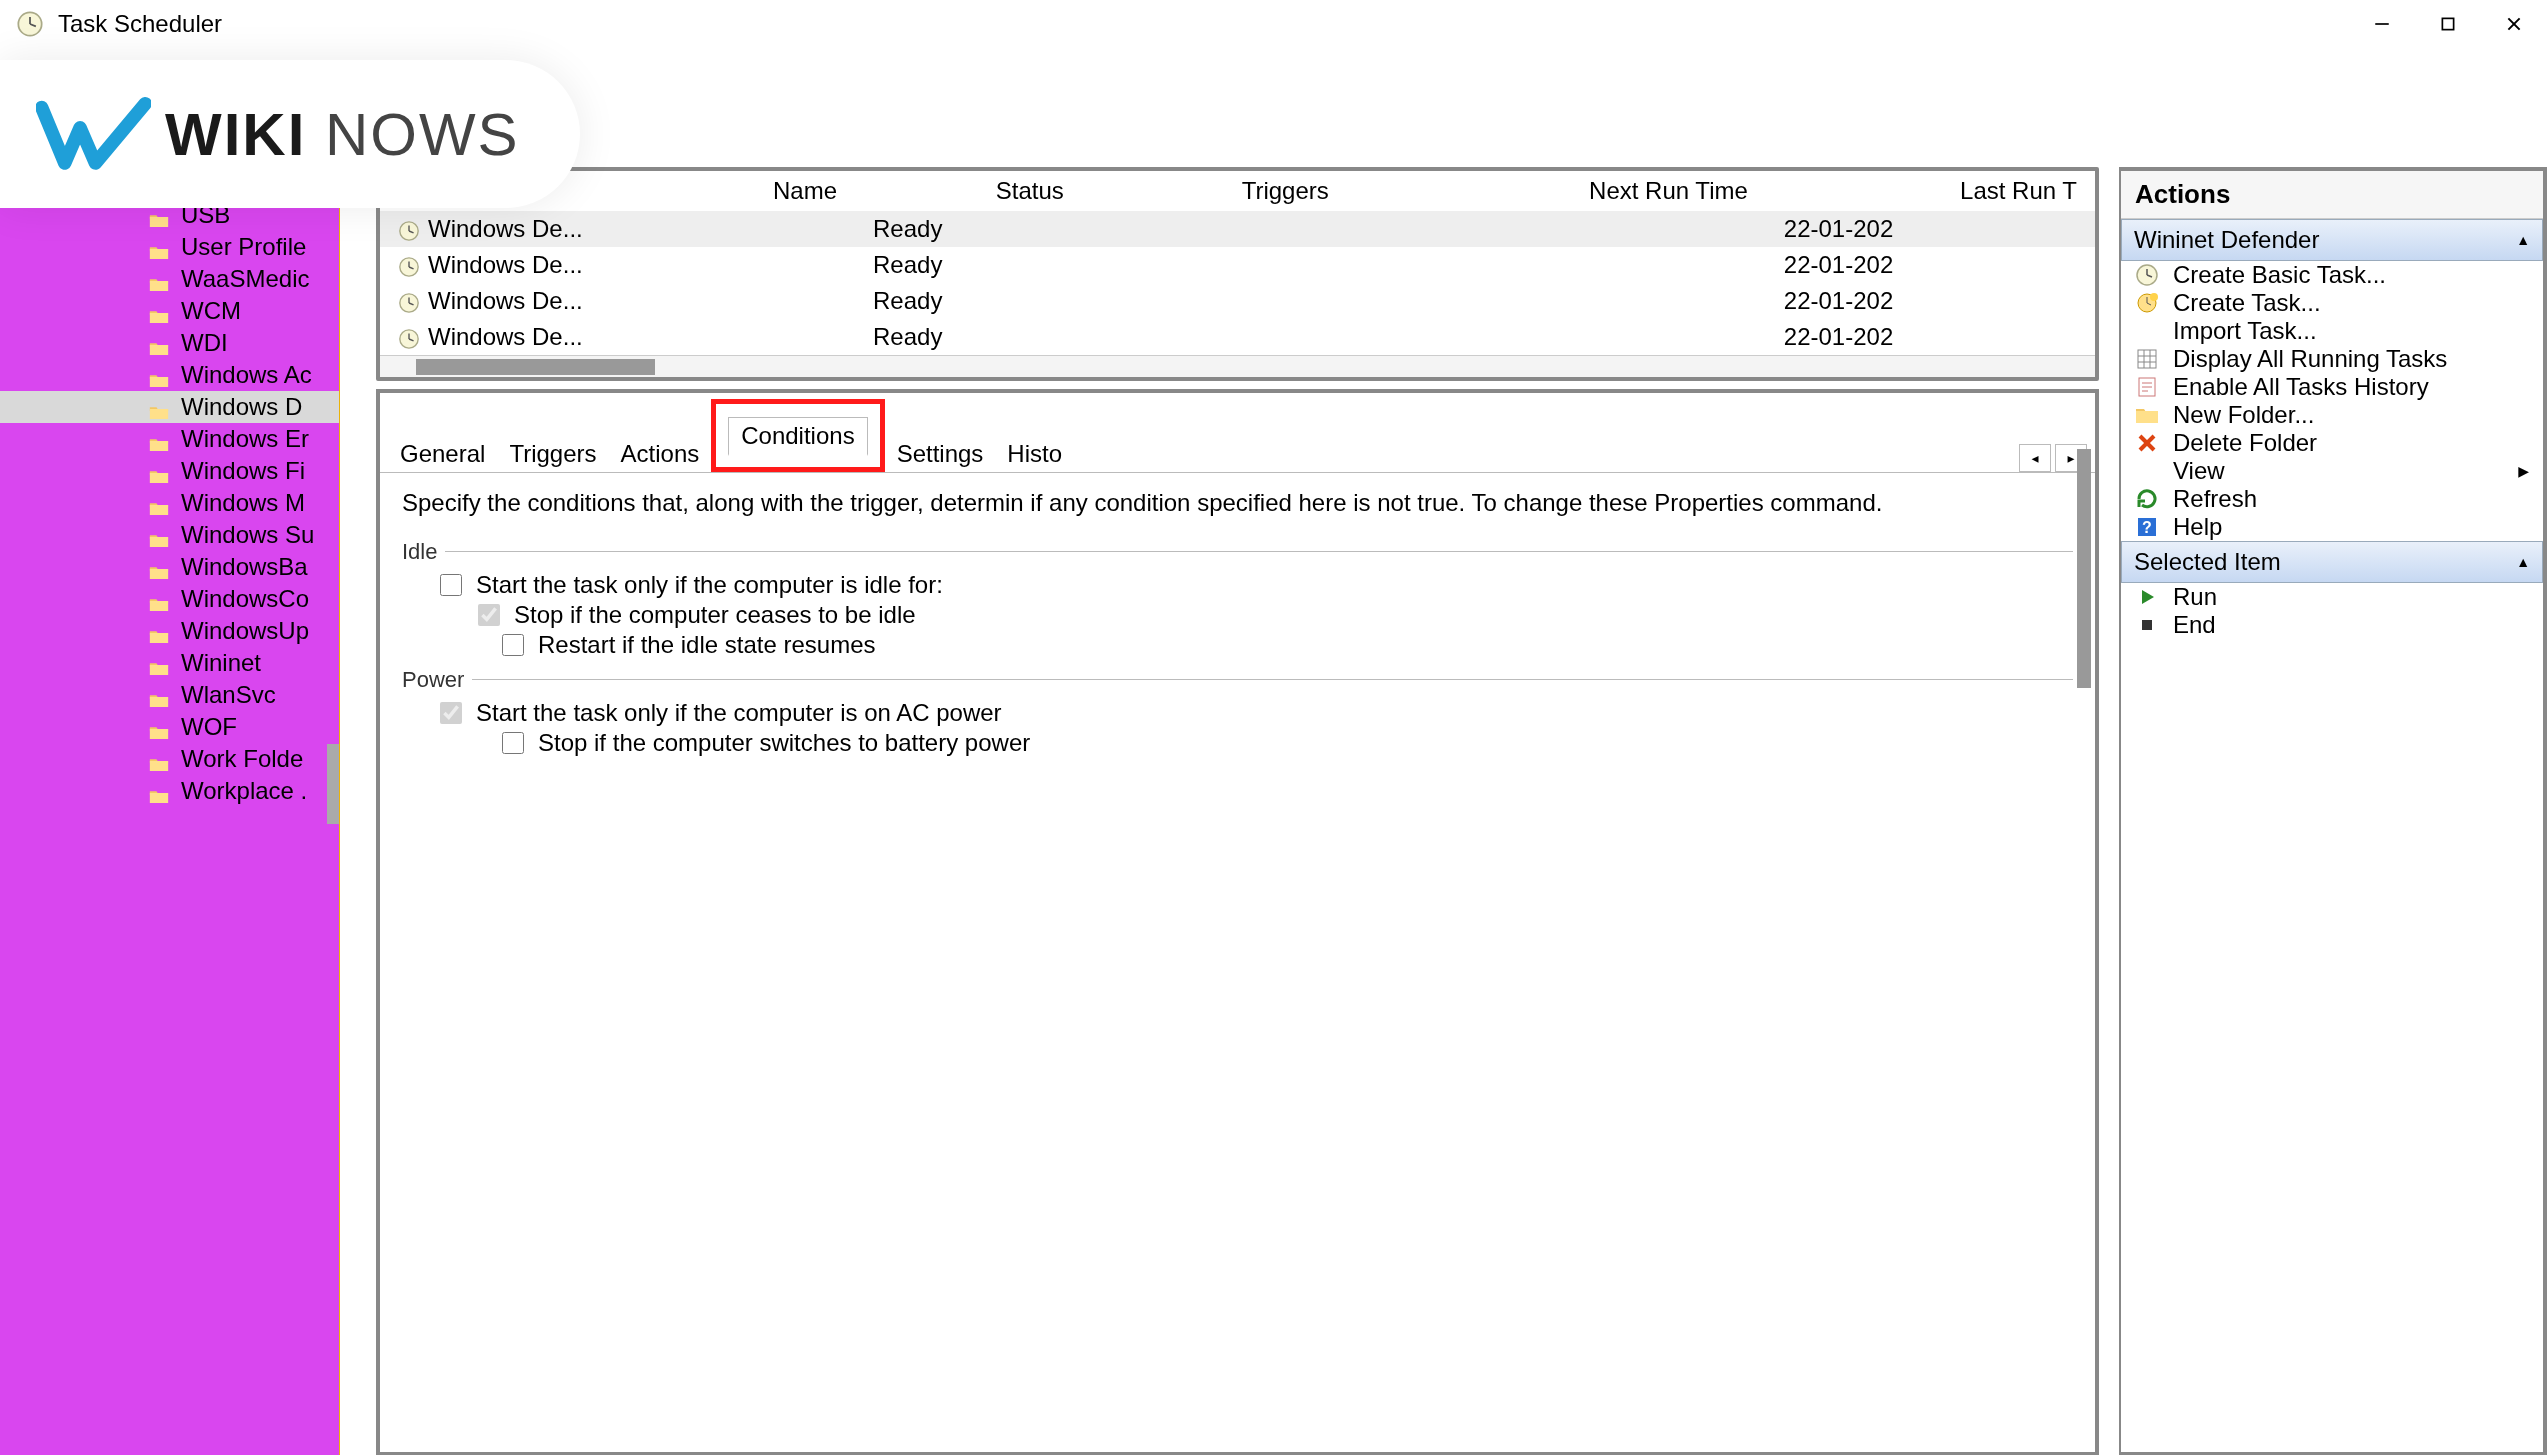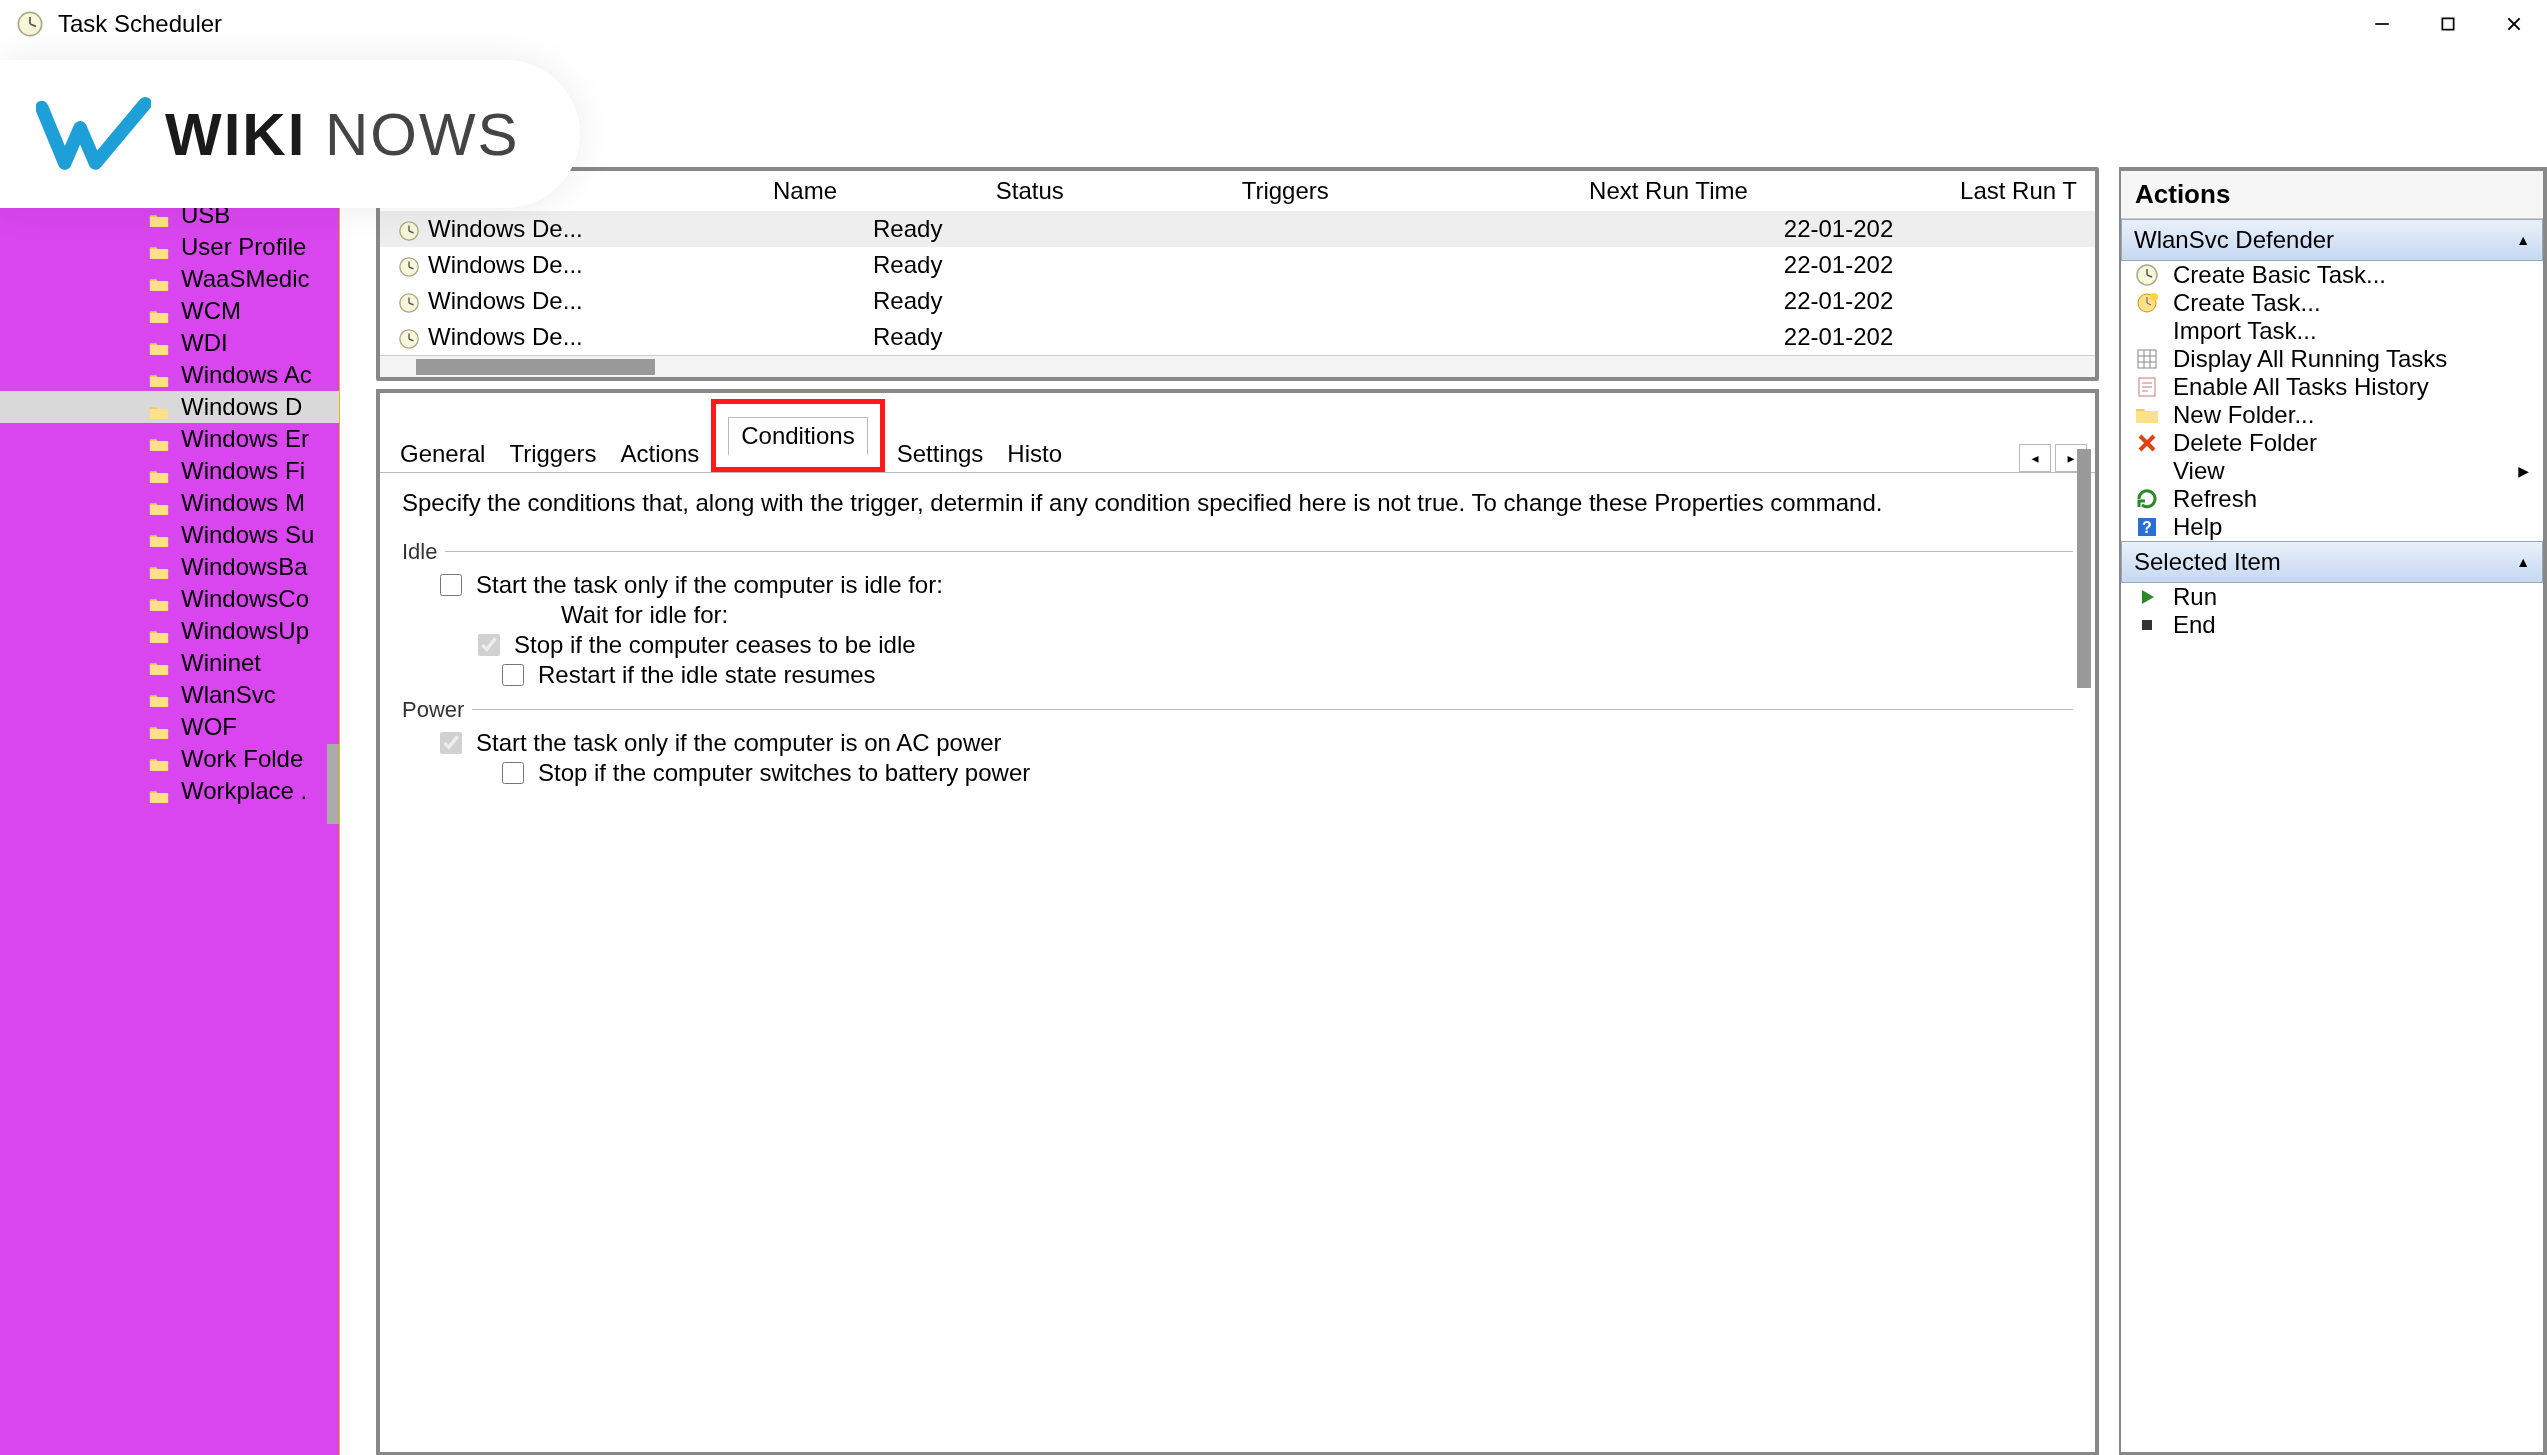--- a/index.html
+++ b/index.html
@@ -340,23 +340,20 @@
           <div class="desc">Specify the conditions that, along with the trigger, determin if any condition specified here is not true.  To change these Properties command.</div>
 
           <div class="section-label-line">
               <span class="section-label">Idle</span>
               <hr>
             </div>
           <div class="cb-row ind1">
               <input type="checkbox" style="">
               <span>Start the task only if the computer is idle for:</span>
             </div>
-          <div class="cb-row" style="padding-left:159px;">
-              <span>Wait for idle for:</span>
-            </div>
           <div class="cb-row ind2">
               <input type="checkbox" checked="" disabled="" style="">
               <span>Stop if the computer ceases to be idle</span>
             </div>
           <div class="cb-row ind3">
               <input type="checkbox" style="">
               <span>Restart if the idle state resumes</span>
             </div>
 
           <div class="section-label-line">
@@ -372,21 +369,21 @@
               <span>Stop if the computer switches to battery power</span>
             </div>
         </div>
         <div class="detail-vscroll"></div>
       </div>
     </div>
 
     <div class="actions">
       <div class="hdr">Actions</div>
       <div class="section">
-        <span>WlanSvc Defender</span>
+        <span>Wininet Defender</span>
           <span class="caret">▲</span>
       </div>
       <div id="acts1">
           <div class="act">
             <span class="ico">
               <svg class="clock" viewBox="0 0 24 24">
                 <circle class="face" cx="12" cy="12" r="10"></circle>
                 <line x1="12" y1="12" x2="12" y2="6"></line>
                 <line x1="12" y1="12" x2="17" y2="14"></line>
               </svg>

